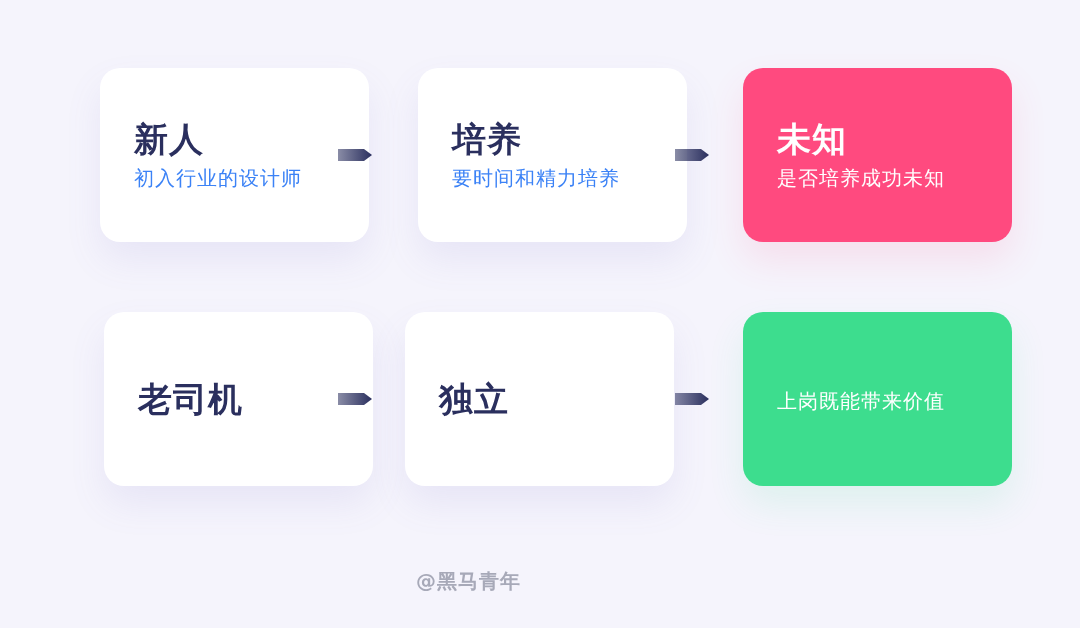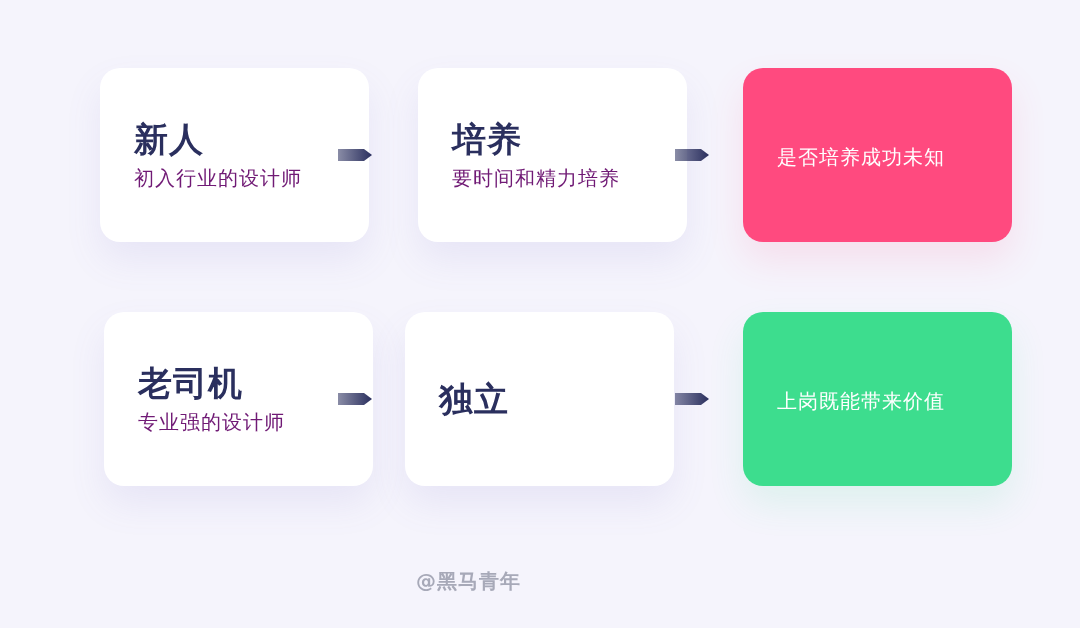--- a/index.html
+++ b/index.html
@@ -18,21 +18,21 @@
     box-shadow: 0 18px 36px rgba(120, 110, 200, 0.10);
     box-sizing: border-box;
     padding: 0 0 0 34px;
     display: flex; flex-direction: column; justify-content: center;
   }
   .card .title {
     font-size: 34px; font-weight: bold; color: #2a2f5e;
     line-height: 42px; letter-spacing: 1px;
   }
   .card .desc {
-    font-size: 20px; color: #701a75; line-height: 28px; margin-top: 4px;
+    font-size: 20px; color: #3b82f6; line-height: 28px; margin-top: 4px;
     letter-spacing: 1px;
   }
   .card.pink { background: #ff4a7f; box-shadow: 0 18px 36px rgba(255, 74, 127, 0.12); }
   .card.green { background: #3ddd8e; box-shadow: 0 18px 36px rgba(61, 221, 142, 0.12); }
   .card.pink .title, .card.green .title { color: #ffffff; }
   .card.pink .desc, .card.green .desc { color: #ffffff; }
   .arrow {
     position: absolute; width: 34px; height: 12px;
   }
   .watermark {
@@ -58,26 +58,26 @@
   <polygon points="0,0 26,0 34,6 26,12 0,12" fill="url(#ag1)"></polygon>
 </svg>
 <div class="card" style="left:418px; top:68px;">
   <div class="title">培养</div>
   <div class="desc">要时间和精力培养</div>
 </div>
 <svg class="arrow" style="left:675px; top:149px;" viewBox="0 0 34 12">
   <polygon points="0,0 26,0 34,6 26,12 0,12" fill="url(#ag1)"></polygon>
 </svg>
 <div class="card pink" style="left:743px; top:68px;">
+  <div class="title">未知</div>
   <div class="desc">是否培养成功未知</div>
 </div>
 
 <div class="card" style="left:68px; top:312px;margin-left:36px;">
   <div class="title">老司机</div>
-  <div class="desc">专业强的设计师</div>
 </div>
 <svg class="arrow" style="left:338px; top:393px;" viewBox="0 0 34 12">
   <polygon points="0,0 26,0 34,6 26,12 0,12" fill="url(#ag1)"></polygon>
 </svg>
 <div class="card" style="left:405px; top:312px;gap:36px;">
   <div class="title">独立</div>
 </div>
 <svg class="arrow" style="left:675px; top:393px;" viewBox="0 0 34 12">
   <polygon points="0,0 26,0 34,6 26,12 0,12" fill="url(#ag1)"></polygon>
 </svg>

